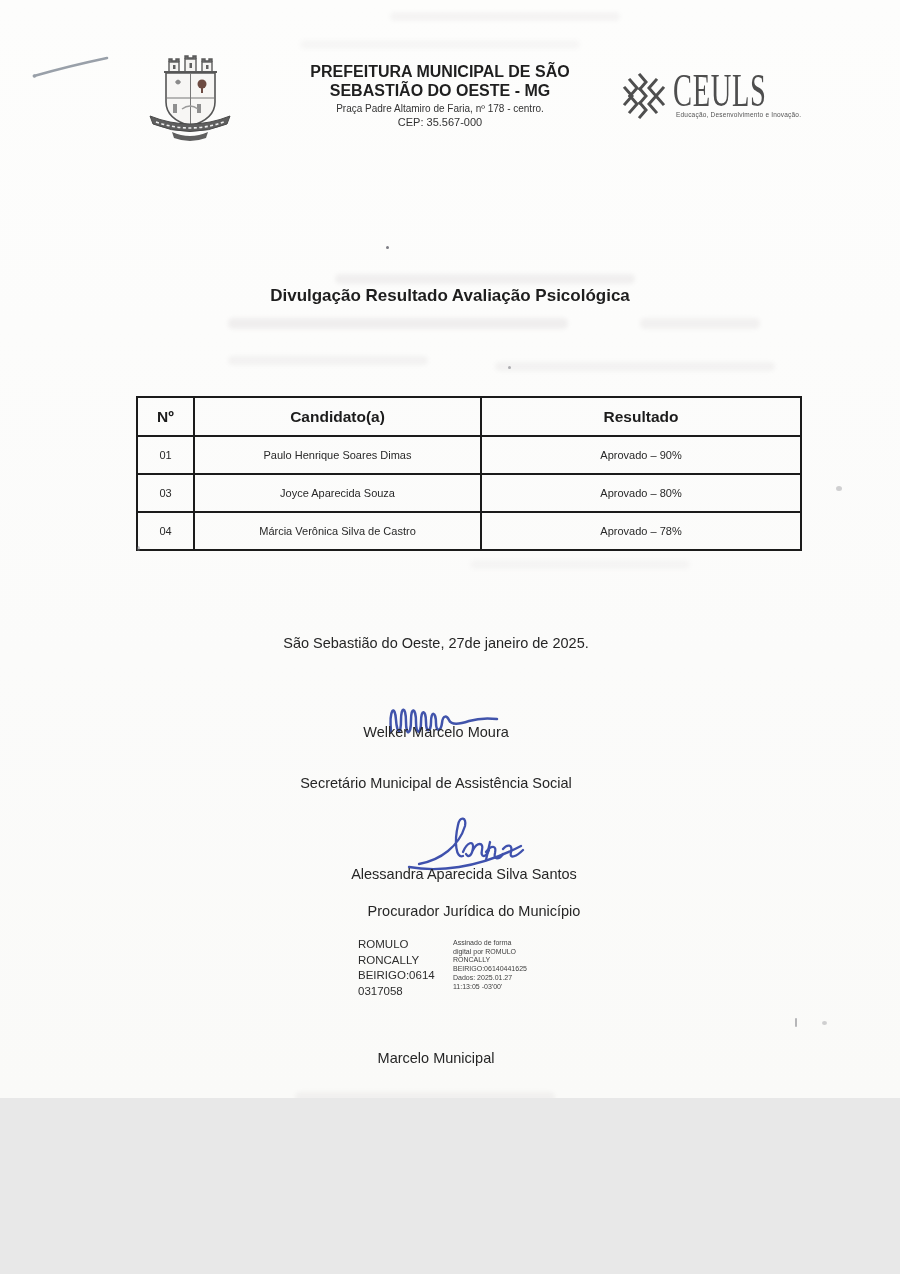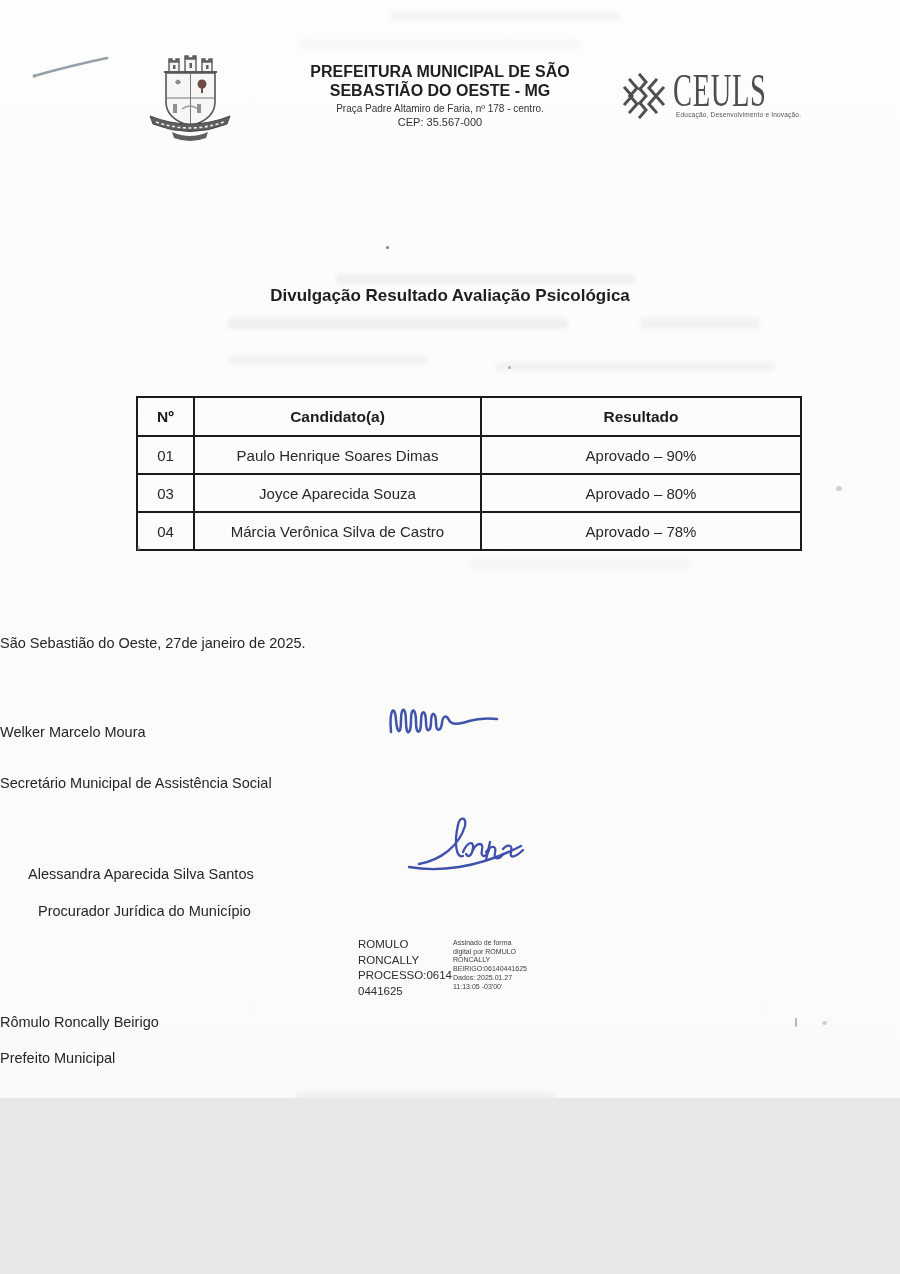--- a/index.html
+++ b/index.html
@@ -29,25 +29,25 @@
   .doc-title { left:0; top:162px; width:900px; text-align:center;
     font-weight:bold; font-size:18.5px; line-height:25.5px; color:#1e1e1e; }
   .doc-subtitle { left:0; top:286px; width:900px; text-align:center;
     font-weight:bold; font-size:17px; color:#1e1e1e; }
 
   
   .result-table { left:136px; top:396px; }
   table { border-collapse:collapse; table-layout:fixed; width:664px; background:transparent; }
   table, th, td { border:2.5px solid #1b1b1b; }
   th { font-weight:bold; font-size:15.5px; color:#1c1c1c; height:35px; text-align:center; }
-  td { font-size:15px; color:#282828; height:34px; text-align:center; vertical-align:middle; }
+  td { font-size:11px; color:#282828; height:34px; text-align:center; vertical-align:middle; }
 
   
   .sig-col { left:0; top:0; width:872px; height:1274px; pointer-events:none; }
-  .sig-col > div { position:absolute; width:100%; font-size:14.5px; color:#262626; }
+  .sig-col > div { position:absolute; width:100%; text-align:center; font-size:14.5px; color:#262626; }
 
   .cert { left:358px; top:937px; display:flex; gap:9px; }
   .cert-subject { width:86px; font-size:11.5px; line-height:15.5px; color:#2d2d2d; }
   .cert-details { width:108px; font-size:7px; line-height:8.7px; color:#404040; padding-top:2px; }
 
   .ghost { position:absolute; border-radius:5px; filter:blur(2.2px); background:#8d8289; }
   .speck { position:absolute; background:#7d7d84; border-radius:50%; }
   .svg-abs { position:absolute; }
 </style>
 </head>
@@ -172,30 +172,29 @@
       <path d="M4,55 C32,60 72,57 116,34"></path>
     </g>
   </svg>
 
   <div class="abs sig-col">
     <div style="top:635px;">São Sebastião do Oeste, 27de janeiro de 2025.</div>
     <div style="top:724px;">Welker Marcelo Moura</div>
     <div style="top:775px;">Secretário Municipal de  Assistência Social</div>
     <div style="top:866px;margin-left:28px;">Alessandra Aparecida Silva Santos</div>
     <div style="top:903px;margin-left:38px;">Procurador Jurídica do Município</div>
-    <div style="top:1014px;">Rômulo Roncally Beirigo</div>
-    <div style="top:1050px;">Prefeito Municipal</div>
+    <div style="top:1050px;">Marcelo Municipal</div>
   </div>
 
   <div class="abs cert">
     <div class="cert-subject">
       <div>ROMULO</div>
       <div>RONCALLY</div>
-      <div>PROCESSO:0614</div>
-      <div>0441625</div>
+      <div>BEIRIGO:0614</div>
+      <div>0317058</div>
     </div>
     <div class="cert-details">
       <div>Assinado de forma</div>
       <div>digital por ROMULO</div>
       <div>RONCALLY</div>
       <div>BEIRIGO:06140441625</div>
       <div>Dados: 2025.01.27</div>
       <div>11:13:05 -03'00'</div>
     </div>
   </div>

